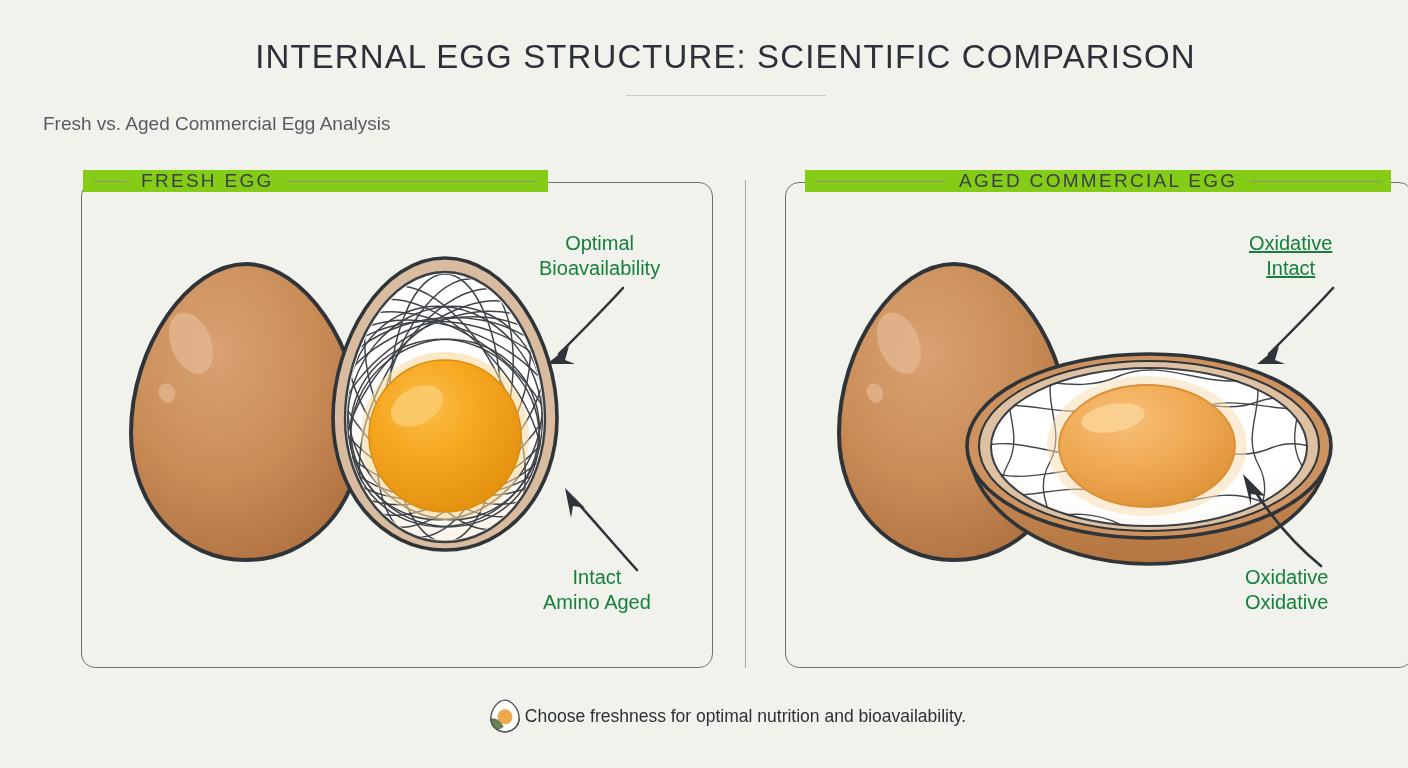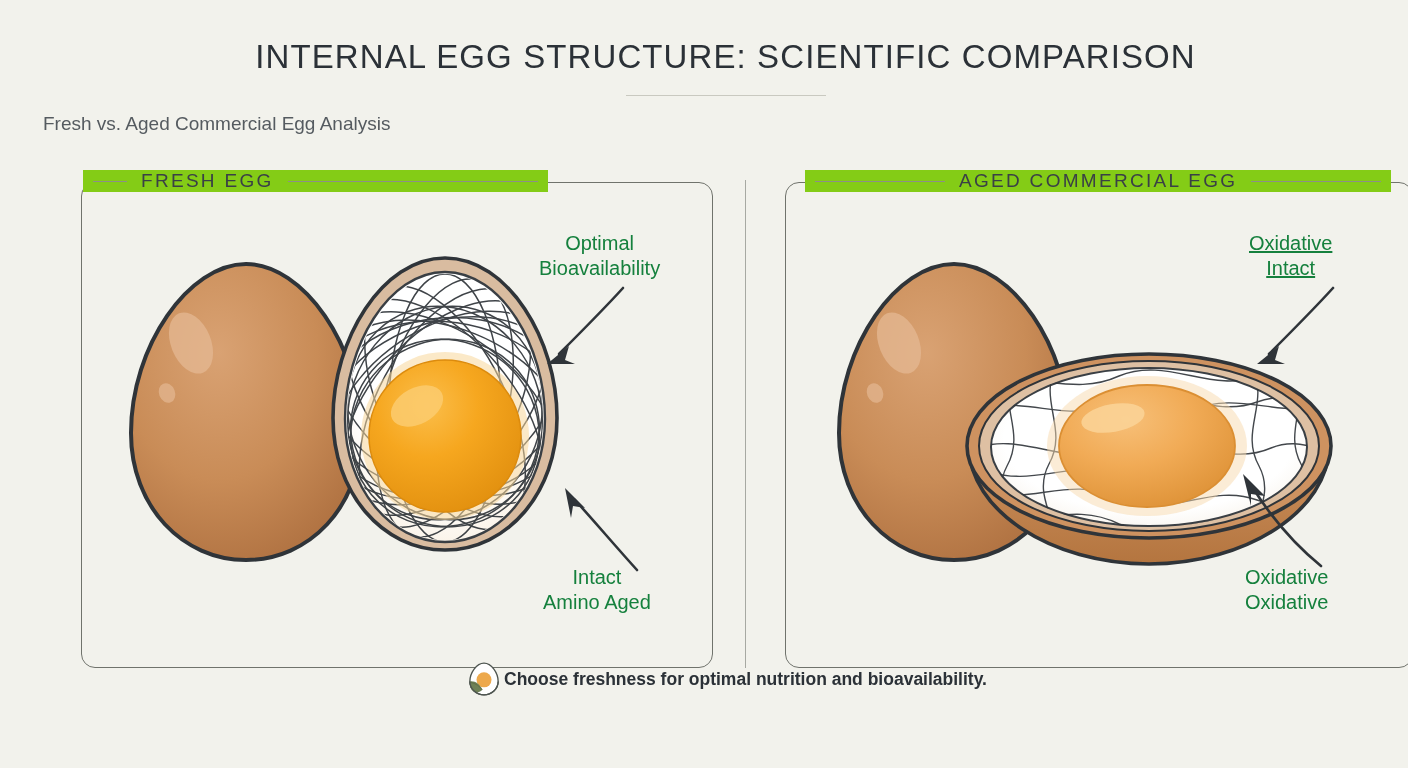--- a/index.html
+++ b/index.html
@@ -70,22 +70,22 @@
     position:absolute;font-size:20px;line-height:25px;color:#15803d;
     white-space:nowrap;
   }
   #co-optimal{left:496px;top:231px;text-align:center;}
   #co-intact{left:500px;top:565px;text-align:center;}
   #co-oxid{left:1206px;top:231px;text-align:center;text-decoration:underline;}
   #co-degraded{left:1202px;top:565px;text-align:center;}
 
   
   .footer{
-    position:absolute;left:0;right:0;top:659px;
-    display:flex;align-items:center;justify-content:center;font-weight:bold;
+    position:absolute;left:0;right:0;top:696px;
+    display:flex;align-items:center;justify-content:center;
   }
   .footer-text{font-size:17.5px;color:#2B3137;}
   .footer-icon{width:40px;height:40px;}
 </style>
 </head>
 <body>
 
 <div class="stage">
 
   <div class="title">INTERNAL EGG STRUCTURE: SCIENTIFIC COMPARISON</div>

